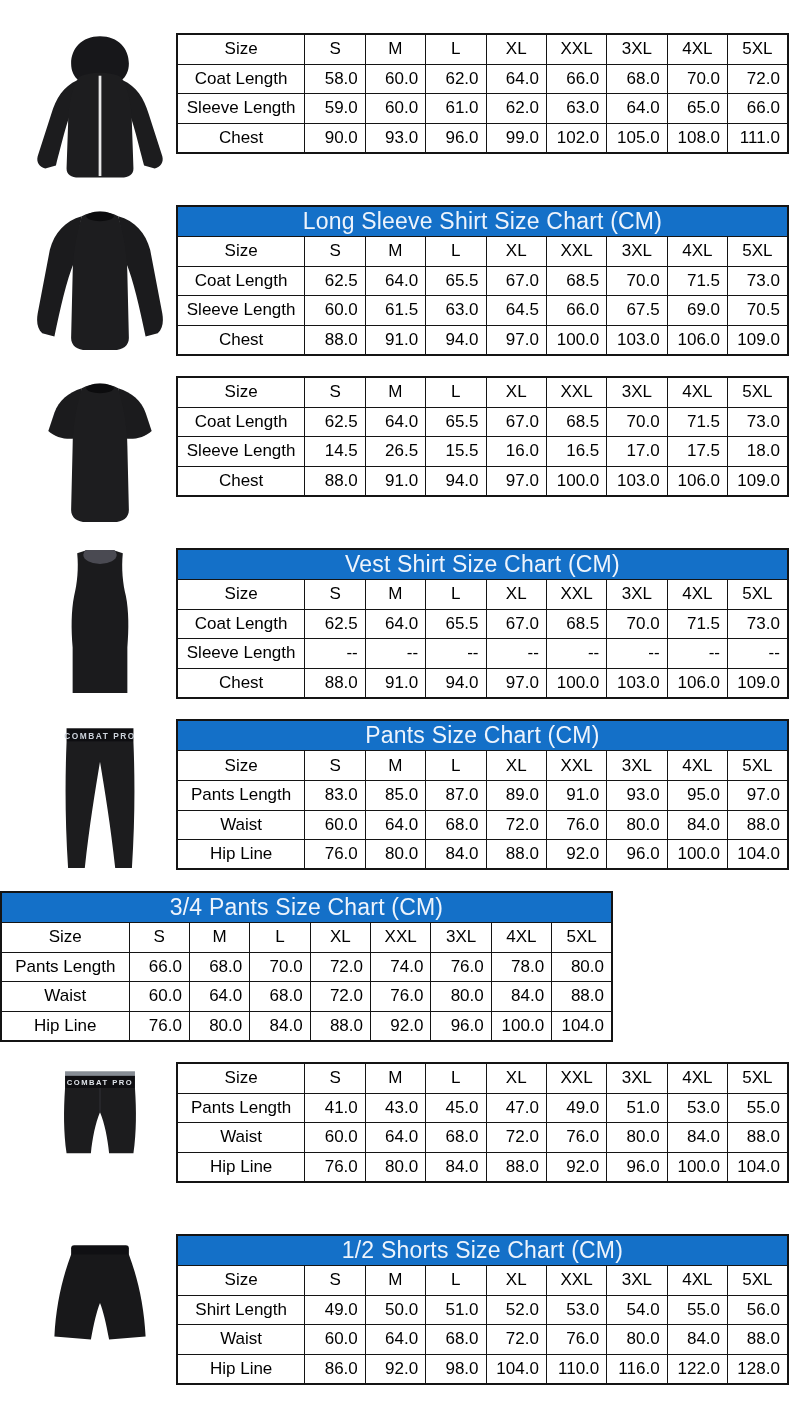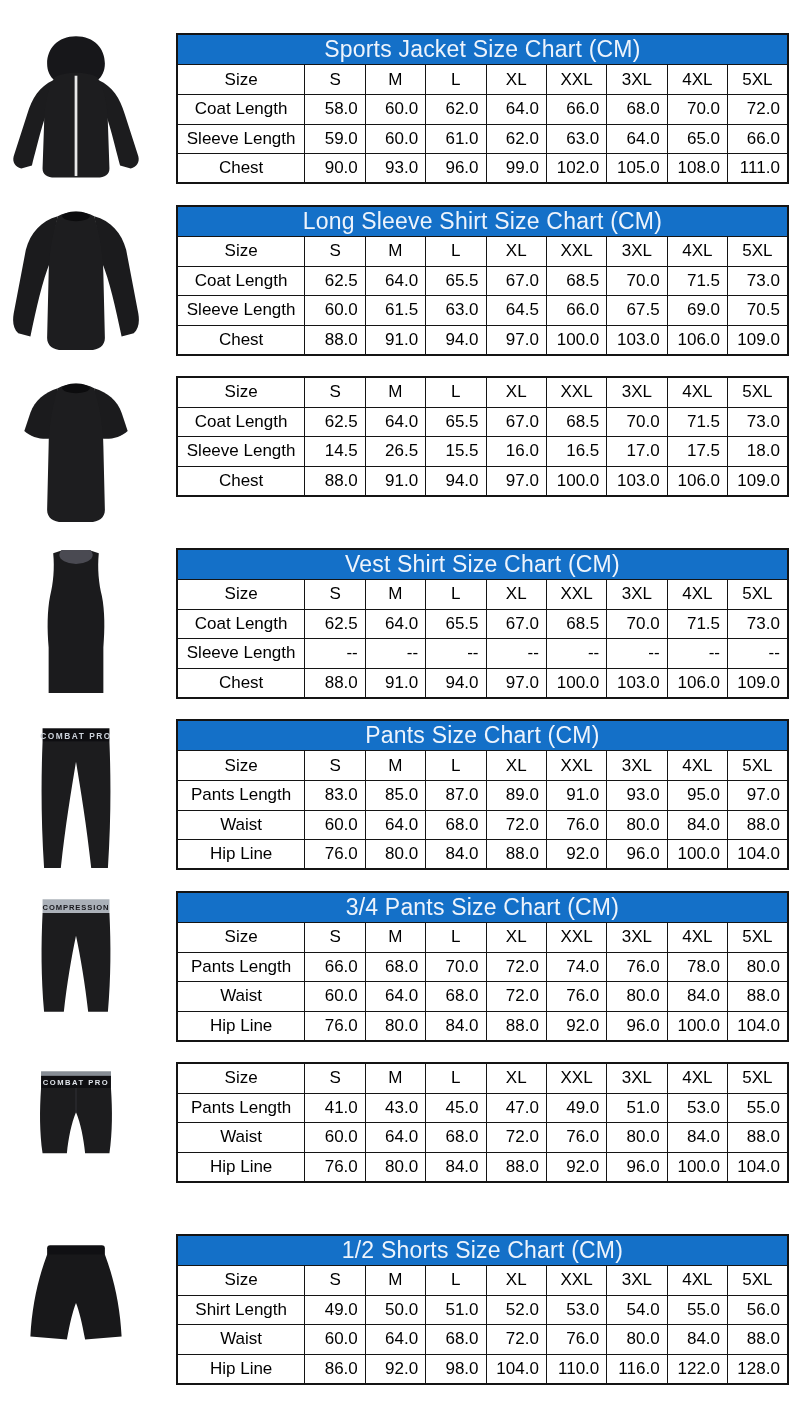--- a/index.html
+++ b/index.html
@@ -11,21 +11,21 @@
     --garment:#1c1c1e;
   }
   *{box-sizing:border-box;}
   html,body{margin:0;padding:0;}
   body{
     width:790px;background:var(--page-bg);
     font-family:"Liberation Sans", sans-serif;color:var(--cell-text);
   }
   .page{position:relative;width:790px;height:1403px;background:var(--page-bg);padding-top:30px;overflow:hidden;}
   .section{display:flex;height:171.5px;}
-  .product{width:177px;display:flex;align-items:center;justify-content:flex-start;}
+  .product{width:177px;display:flex;align-items:center;justify-content:flex-end;}
   .product svg{display:block;}
   .table-wrap{width:618px;margin-top:3px;}
   table.chart{
     width:613px;border-collapse:collapse;table-layout:fixed;
     border:2px solid var(--border);
   }
   table.chart td, table.chart th{border:1px solid var(--border);overflow:hidden;white-space:nowrap;}
   th.title{
     background:var(--header-bg);color:var(--header-text);
     height:29px;font-size:23px;font-weight:400;letter-spacing:0.2px;
@@ -59,23 +59,20 @@
             <col>
             <col>
             <col>
             <col>
             <col>
             <col>
             <col>
             <col>
         </colgroup>
         <thead>
-          <tr>
-            <th class="title" colspan="9">Sports Jacket Size Chart (CM)</th>
-          </tr>
           <tr class="head-row">
               <td class="label-cell">Size</td>
               <td class="label-cell">S</td>
               <td class="label-cell">M</td>
               <td class="label-cell">L</td>
               <td class="label-cell">XL</td>
               <td class="label-cell">XXL</td>
               <td class="label-cell">3XL</td>
               <td class="label-cell">4XL</td>
               <td class="label-cell">5XL</td>
@@ -417,28 +414,20 @@
               <td class="value-cell">96.0</td>
               <td class="value-cell">100.0</td>
               <td class="value-cell">104.0</td>
             </tr>
           </tbody>
       </table>
     </div>
   </div>
 
   <div class="section">
-    <div class="product">
-  <svg width="152" height="160" viewBox="0 0 100 105">
-    <rect x="28" y="4" width="44" height="9" fill="#aab0b8"></rect>
-    <text x="50" y="11" font-size="5" fill="#17171c" text-anchor="middle" letter-spacing="0.6">COMPRESSION</text>
-    <path d="M28 13 C27 34 27 55 29 78 L42 78 C44 60 47 42 50 28 L50 13 Z" fill="#1c1c1e"></path>
-    <path d="M50 13 L50 28 C53 42 56 60 58 78 L71 78 C73 55 73 34 72 13 Z" fill="#1c1c1e"></path>
-  </svg>
-</div>
     <div class="table-wrap">
       <table class="chart">
         <colgroup>
           <col class="c0">
             <col>
             <col>
             <col>
             <col>
             <col>
             <col>

